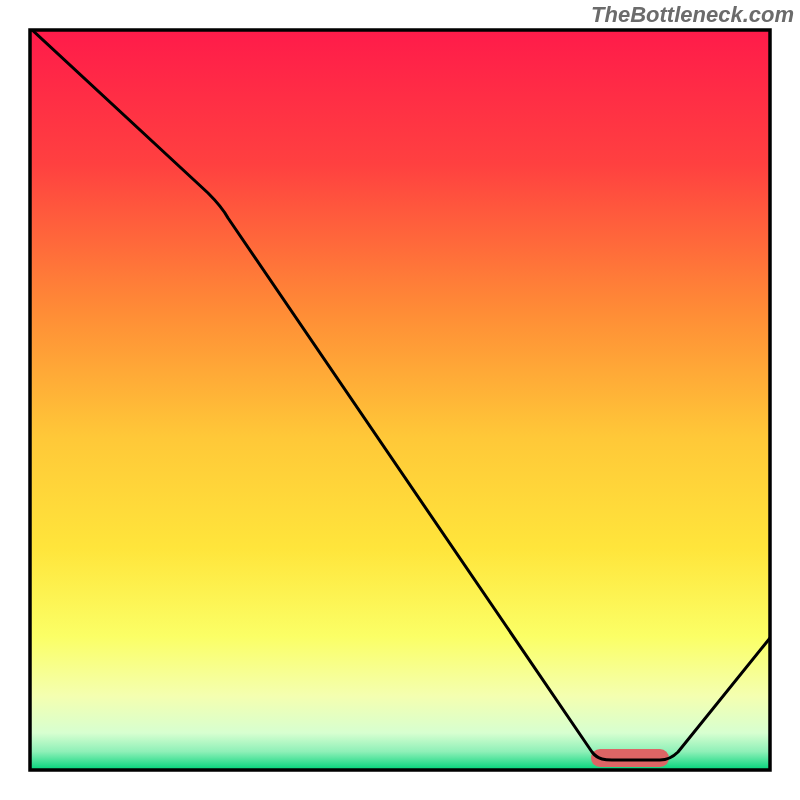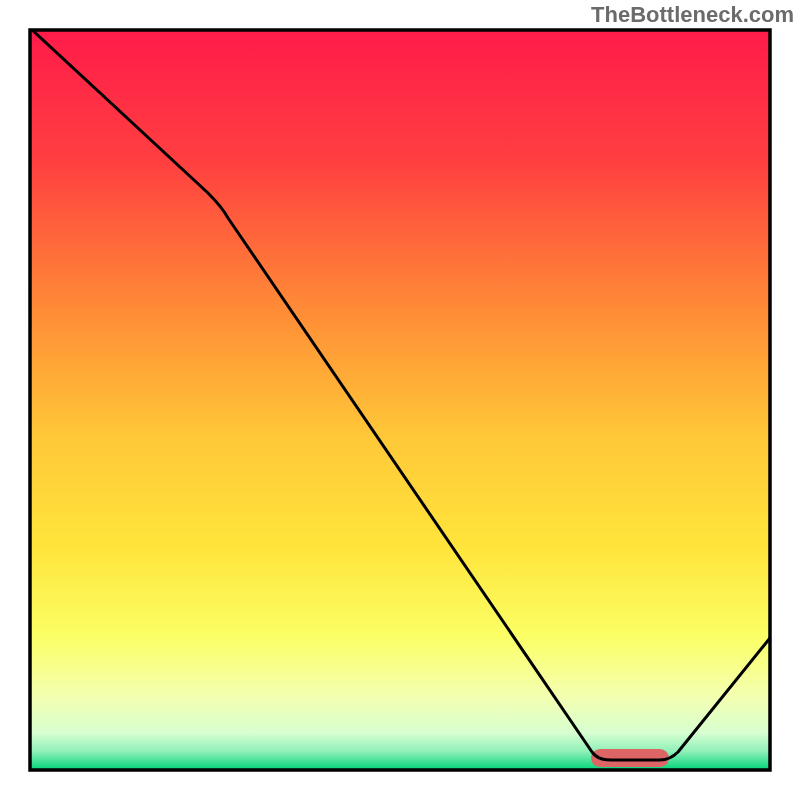--- a/index.html
+++ b/index.html
@@ -7,20 +7,21 @@
     padding: 0;
     width: 800px;
     height: 800px;
     overflow: hidden;
     background: #ffffff;
   }
   .chart-container {
     position: relative;
     width: 800px;
     height: 800px;
+    font-style: italic;
   }
   .watermark {
     position: absolute;
     top: 2px;
     right: 6px;
     font-family: Arial, Helvetica, sans-serif;
     font-size: 22px;
     font-weight: 600;
     color: #6b6b6b;
     letter-spacing: 0px;

